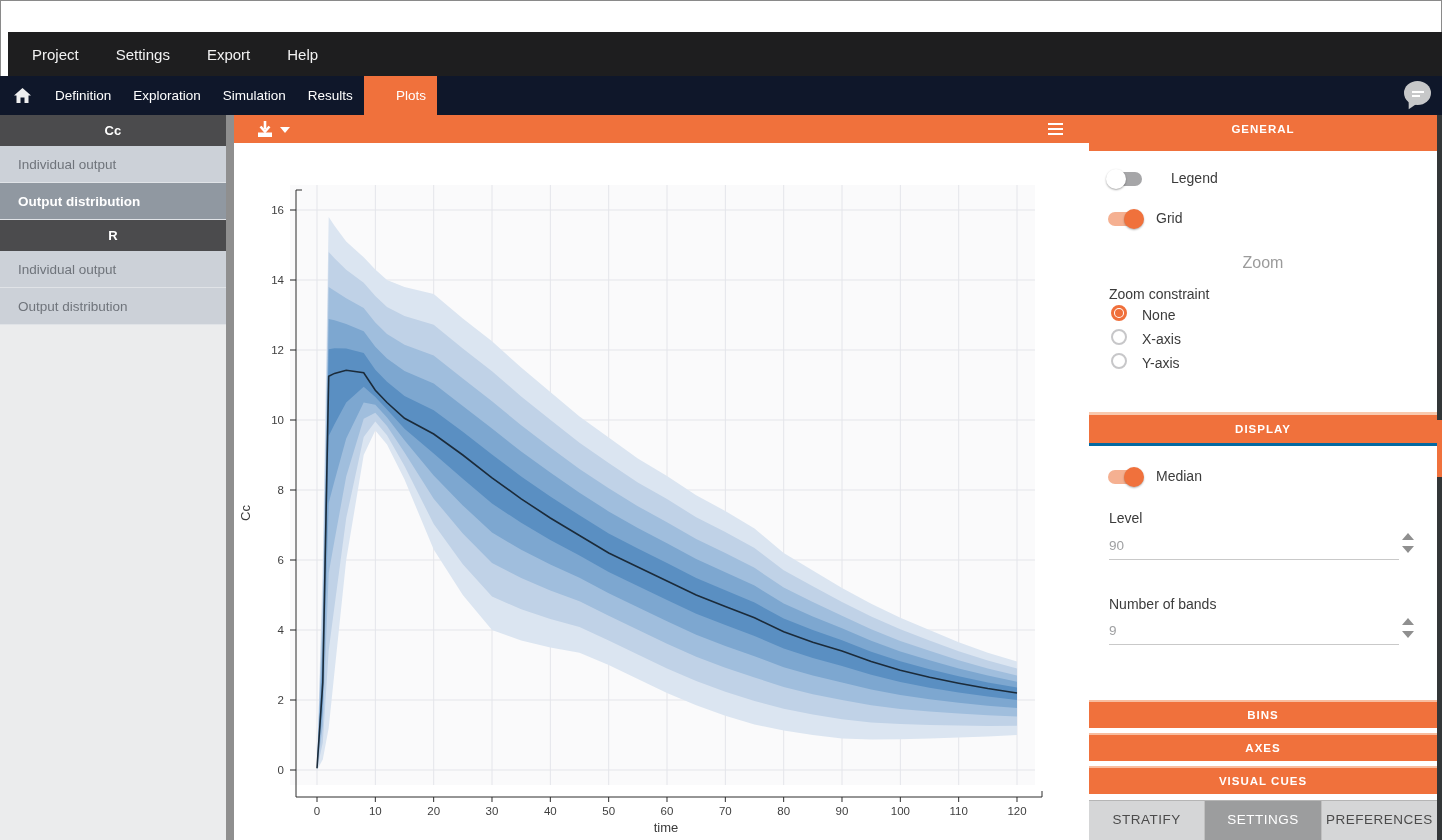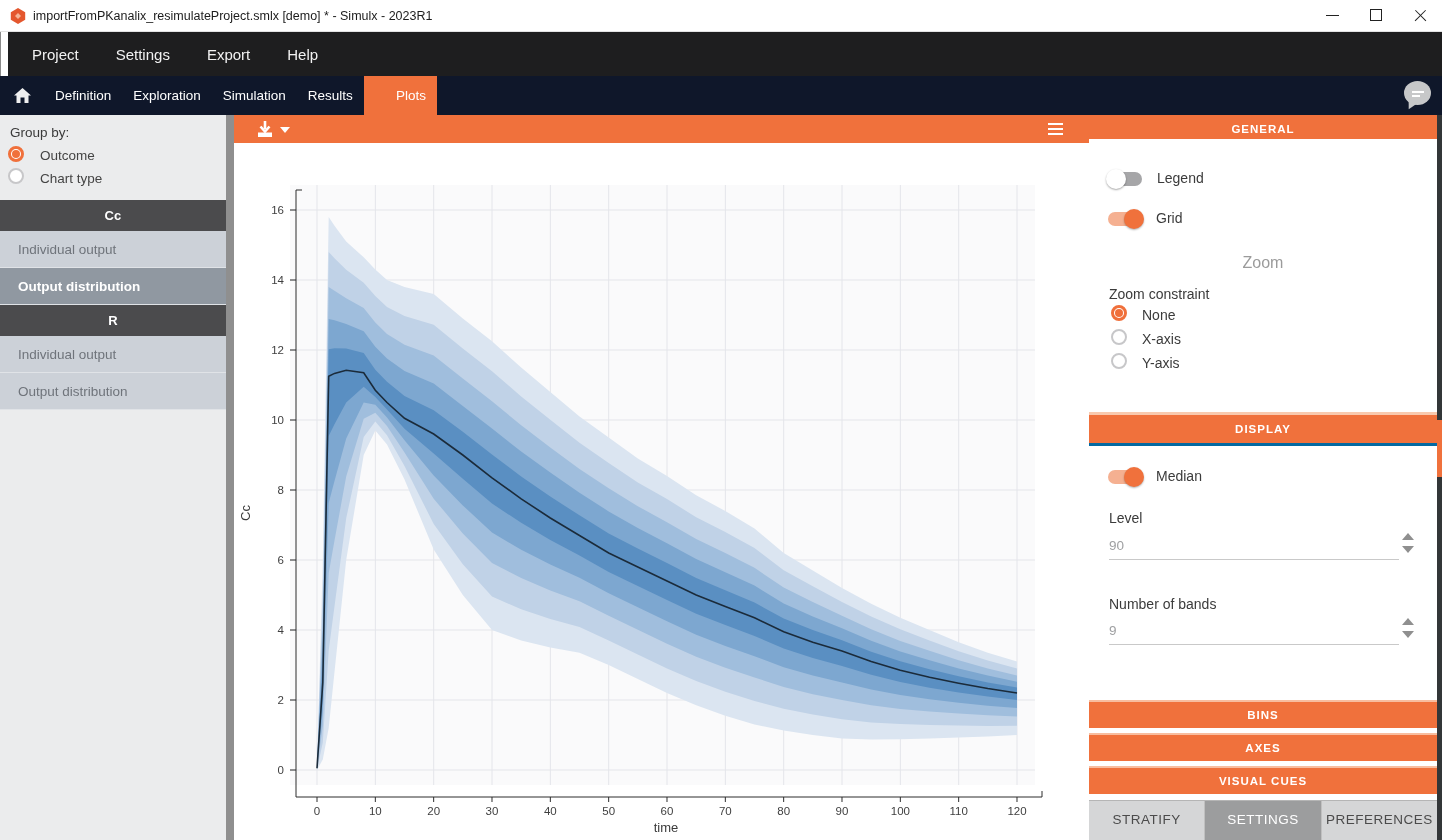--- a/index.html
+++ b/index.html
@@ -60,21 +60,21 @@
   .dl-caret { position:absolute; left:46px; top:12px; width:0; height:0;
               border-left:5px solid transparent; border-right:5px solid transparent; border-top:6px solid #fff; }
   .burger { position:absolute; right:26px; top:8px; width:15px; }
   .burger b { display:block; height:2.4px; background:#fff; margin-bottom:2.6px; }
 
   
   .chart-area { position:absolute; left:234px; top:143px; width:855px; height:697px; background:#fff; }
 
   
   .rpanel { position:absolute; left:1089px; top:115px; width:348px; height:725px; background:#fff; }
-  .sec-header { position:absolute; left:0; width:348px; height:24px; background:#f0713c; color:#fff;
+  .sec-header { position:absolute; left:0; width:348px; height:36px; background:#f0713c; color:#fff;
                 font-weight:bold; font-size:11.5px; letter-spacing:1px; text-align:center; line-height:28px; }
   .sec-header.pale { border-top:3px solid #f9c9ae; border-bottom:3px solid #0369a1; height:34px; line-height:28px; }
   .toggle { position:absolute; width:34px; height:14px; border-radius:7px; }
   .toggle.off { background:#a6a6a8; }
   .toggle.on { background:#f5b091; }
   .toggle .knob { position:absolute; top:-3px; width:20px; height:20px; border-radius:50%; }
   .toggle.off .knob { left:-2px; background:#fff; box-shadow:0 1px 2px rgba(0,0,0,.35); }
   .toggle.on .knob { right:-2px; background:#f0713c; box-shadow:0 1px 2px rgba(0,0,0,.3); }
   .r-label { position:absolute; font-size:14px; color:#3b3b3b; }
   .zoom-title { position:absolute; left:0; width:348px; text-align:center; font-size:16px; color:#9b9b9b; }
@@ -101,36 +101,20 @@
                border-left:3px solid transparent; border-right:7px solid transparent; border-top:9px solid #c7c8c9;
                transform:rotate(18deg); }
   .bubble .l1 { position:absolute; left:8px; top:10px; width:12px; height:2px; background:#fff; }
   .bubble .l2 { position:absolute; left:8px; top:14px; width:8px; height:2px; background:#fff; }
 </style>
 </head>
 <body>
 
 <div class="root">
 
-  <div class="titlebar">
-    <div class="app-logo">
-        <i></i>
-      </div>
-    <div class="win-title">importFromPKanalix_resimulateProject.smlx [demo] * - Simulx - 2023R1</div>
-    <div class="win-btn wb-min">
-        <b></b>
-      </div>
-    <div class="win-btn wb-max">
-        <b></b>
-      </div>
-    <div class="win-btn wb-close">
-        <b></b>
-        <b></b>
-      </div>
-  </div>
 
   <div class="menubar">
     <div class="menu-item">Project</div>
     <div class="menu-item">Settings</div>
     <div class="menu-item">Export</div>
     <div class="menu-item">Help</div>
   </div>
 
   <div class="tabbar">
     <div class="home-slot">
@@ -147,29 +131,20 @@
       <div class="bubble">
         <div class="c"></div>
           <div class="t"></div>
           <div class="l1"></div>
           <div class="l2"></div>
       </div>
     </div>
   </div>
 
   <div class="sidebar">
-    <div class="groupby">
-      <div class="groupby-label">Group by:</div>
-      <div class="radio sel gb-r1">
-          <i></i>
-        </div>
-      <div class="gb-l gb-l1">Outcome</div>
-      <div class="radio gb-r2"></div>
-      <div class="gb-l gb-l2">Chart type</div>
-    </div>
     <div class="s-header">Cc</div>
     <div class="s-item">Individual output</div>
     <div class="s-item sel">Output distribution</div>
     <div class="s-header">R</div>
     <div class="s-item">Individual output</div>
     <div class="s-item">Output distribution</div>
   </div>
   <div class="gutter"></div>
 
   <div class="chart-toolbar">
@@ -269,21 +244,21 @@
         <text x="432" y="689" font-size="13" fill="#3b3b3b" text-anchor="middle" font-family="Liberation Sans, sans-serif">time</text>
       </svg>
   </div>
 
   <div class="rpanel">
     <div class="sec-header" style="top:0;">GENERAL</div>
 
     <div class="toggle off" style="left:19px; top:57px;">
         <div class="knob"></div>
       </div>
-    <div class="r-label" style="left:68px; top:55px;">Legend</div>
+    <div class="r-label" style="left:82px; top:55px;">Legend</div>
 
     <div class="toggle on" style="left:19px; top:97px;">
         <div class="knob"></div>
       </div>
     <div class="r-label" style="left:67px; top:95px;">Grid</div>
 
     <div class="zoom-title" style="top:139px;">Zoom</div>
     <div class="r-label" style="left:20px; top:171px;">Zoom constraint</div>
 
     <div class="radio sel" style="left:22px; top:190px;">

